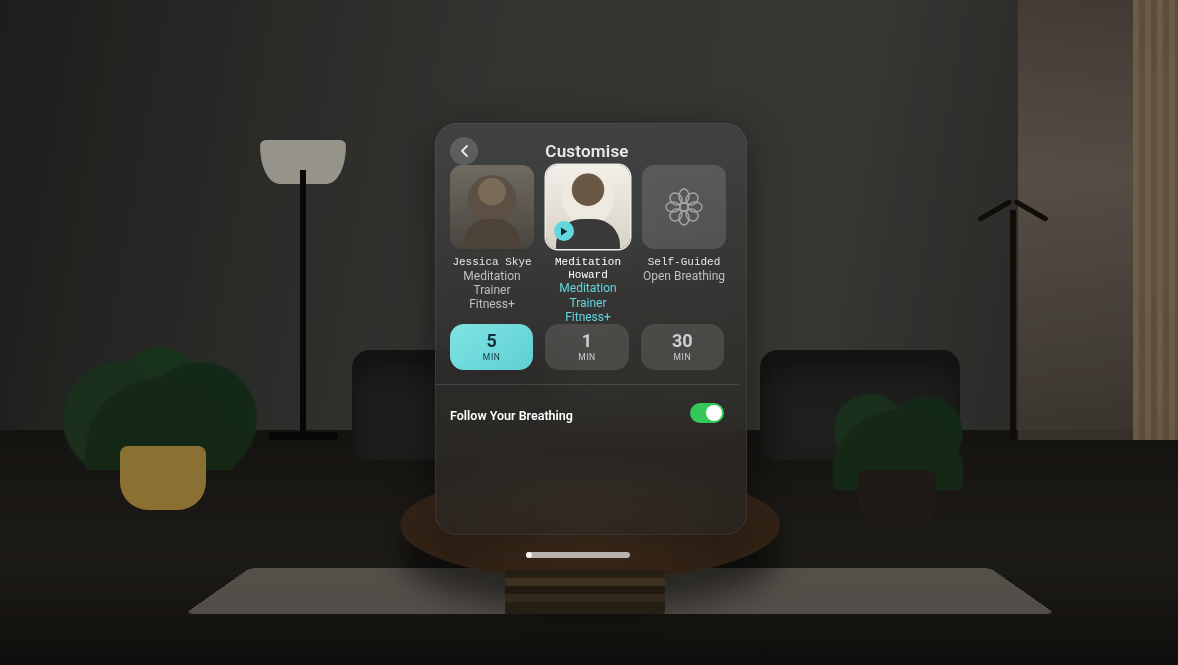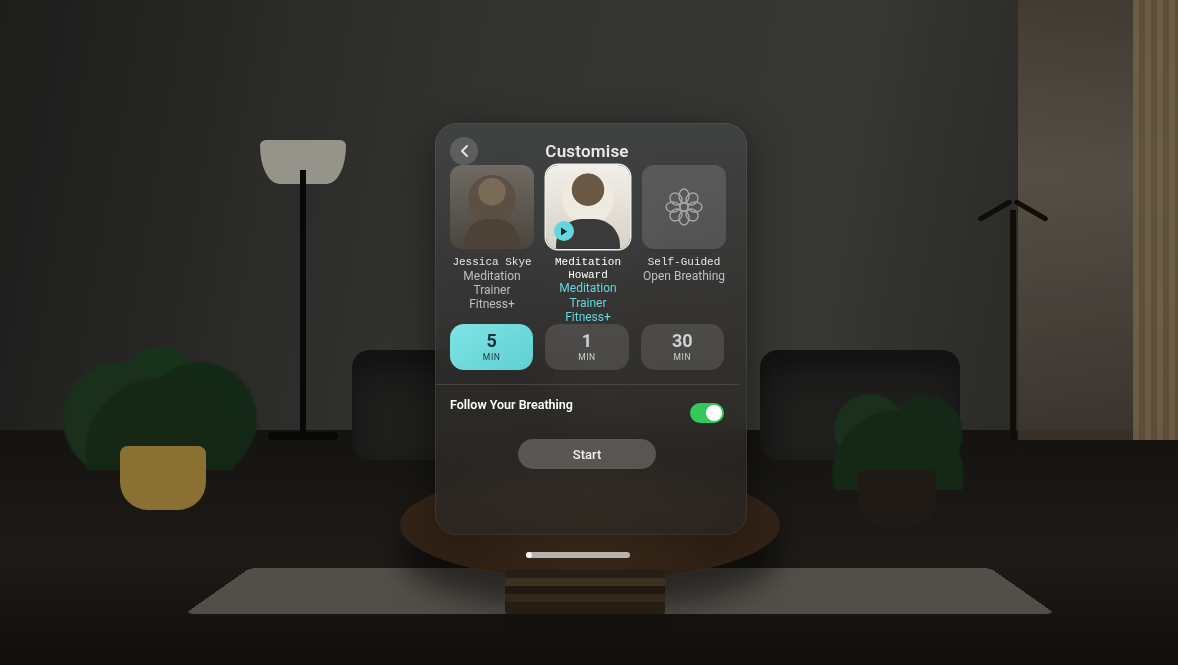--- a/index.html
+++ b/index.html
@@ -109,21 +109,21 @@
     align-items:center; justify-content:center; cursor:pointer;
     background: rgba(255,255,255,.12); color:#cfcfd2;
   }
   .dur .num { font-size:18px; font-weight:700; line-height:1; }
   .dur .unit{ font-size:8.5px; letter-spacing:.6px; margin-top:2px;}
   .dur.active { background: linear-gradient(145deg,#7fe4e4,#5fcfd3); color:#16323a; }
   .dur.active .num { color:#12303a; }
 
   .divider { height:1px; background:rgba(255,255,255,.12); margin:14px -15px 0 -15px; }
 
-  .breath { margin-top:12px; display:flex; gap:18px; align-items:flex-start; }
+  .breath { margin-top:12px; display:flex; gap:18px; align-items:flex-end; }
   .breath-text { flex:1; }
   .breath-title { font-size:12.5px; font-weight:600; color:#fff; }
   .breath-desc  { font-size:10px; color:#bdbdbf; line-height:1.35; margin-top:3px;}
   .learn { color:#6fb7ff; cursor:pointer; }
 
   .toggle { width:34px; height:20px; border-radius:10px; background:#34c759; position:relative; cursor:pointer; margin-top:6px; flex:none;}
   .toggle .knob { position:absolute; right:2px; top:2px; width:16px; height:16px; border-radius:50%; background:#fff;}
 
   .start {
     margin:16px auto 0 auto; width:138px; height:30px; border-radius:15px;
@@ -241,18 +241,17 @@
 
   <div class="breath">
     <div class="breath-text">
       <div class="breath-title">Follow Your Breathing</div>
     </div>
     <div class="toggle">
       <div class="knob"></div>
     </div>
   </div>
 
-  <div class="start">Start</div>
 
 </div>
 
 <div class="handledot"></div>
 <div class="handlebar"></div>
 
 </body></html>

